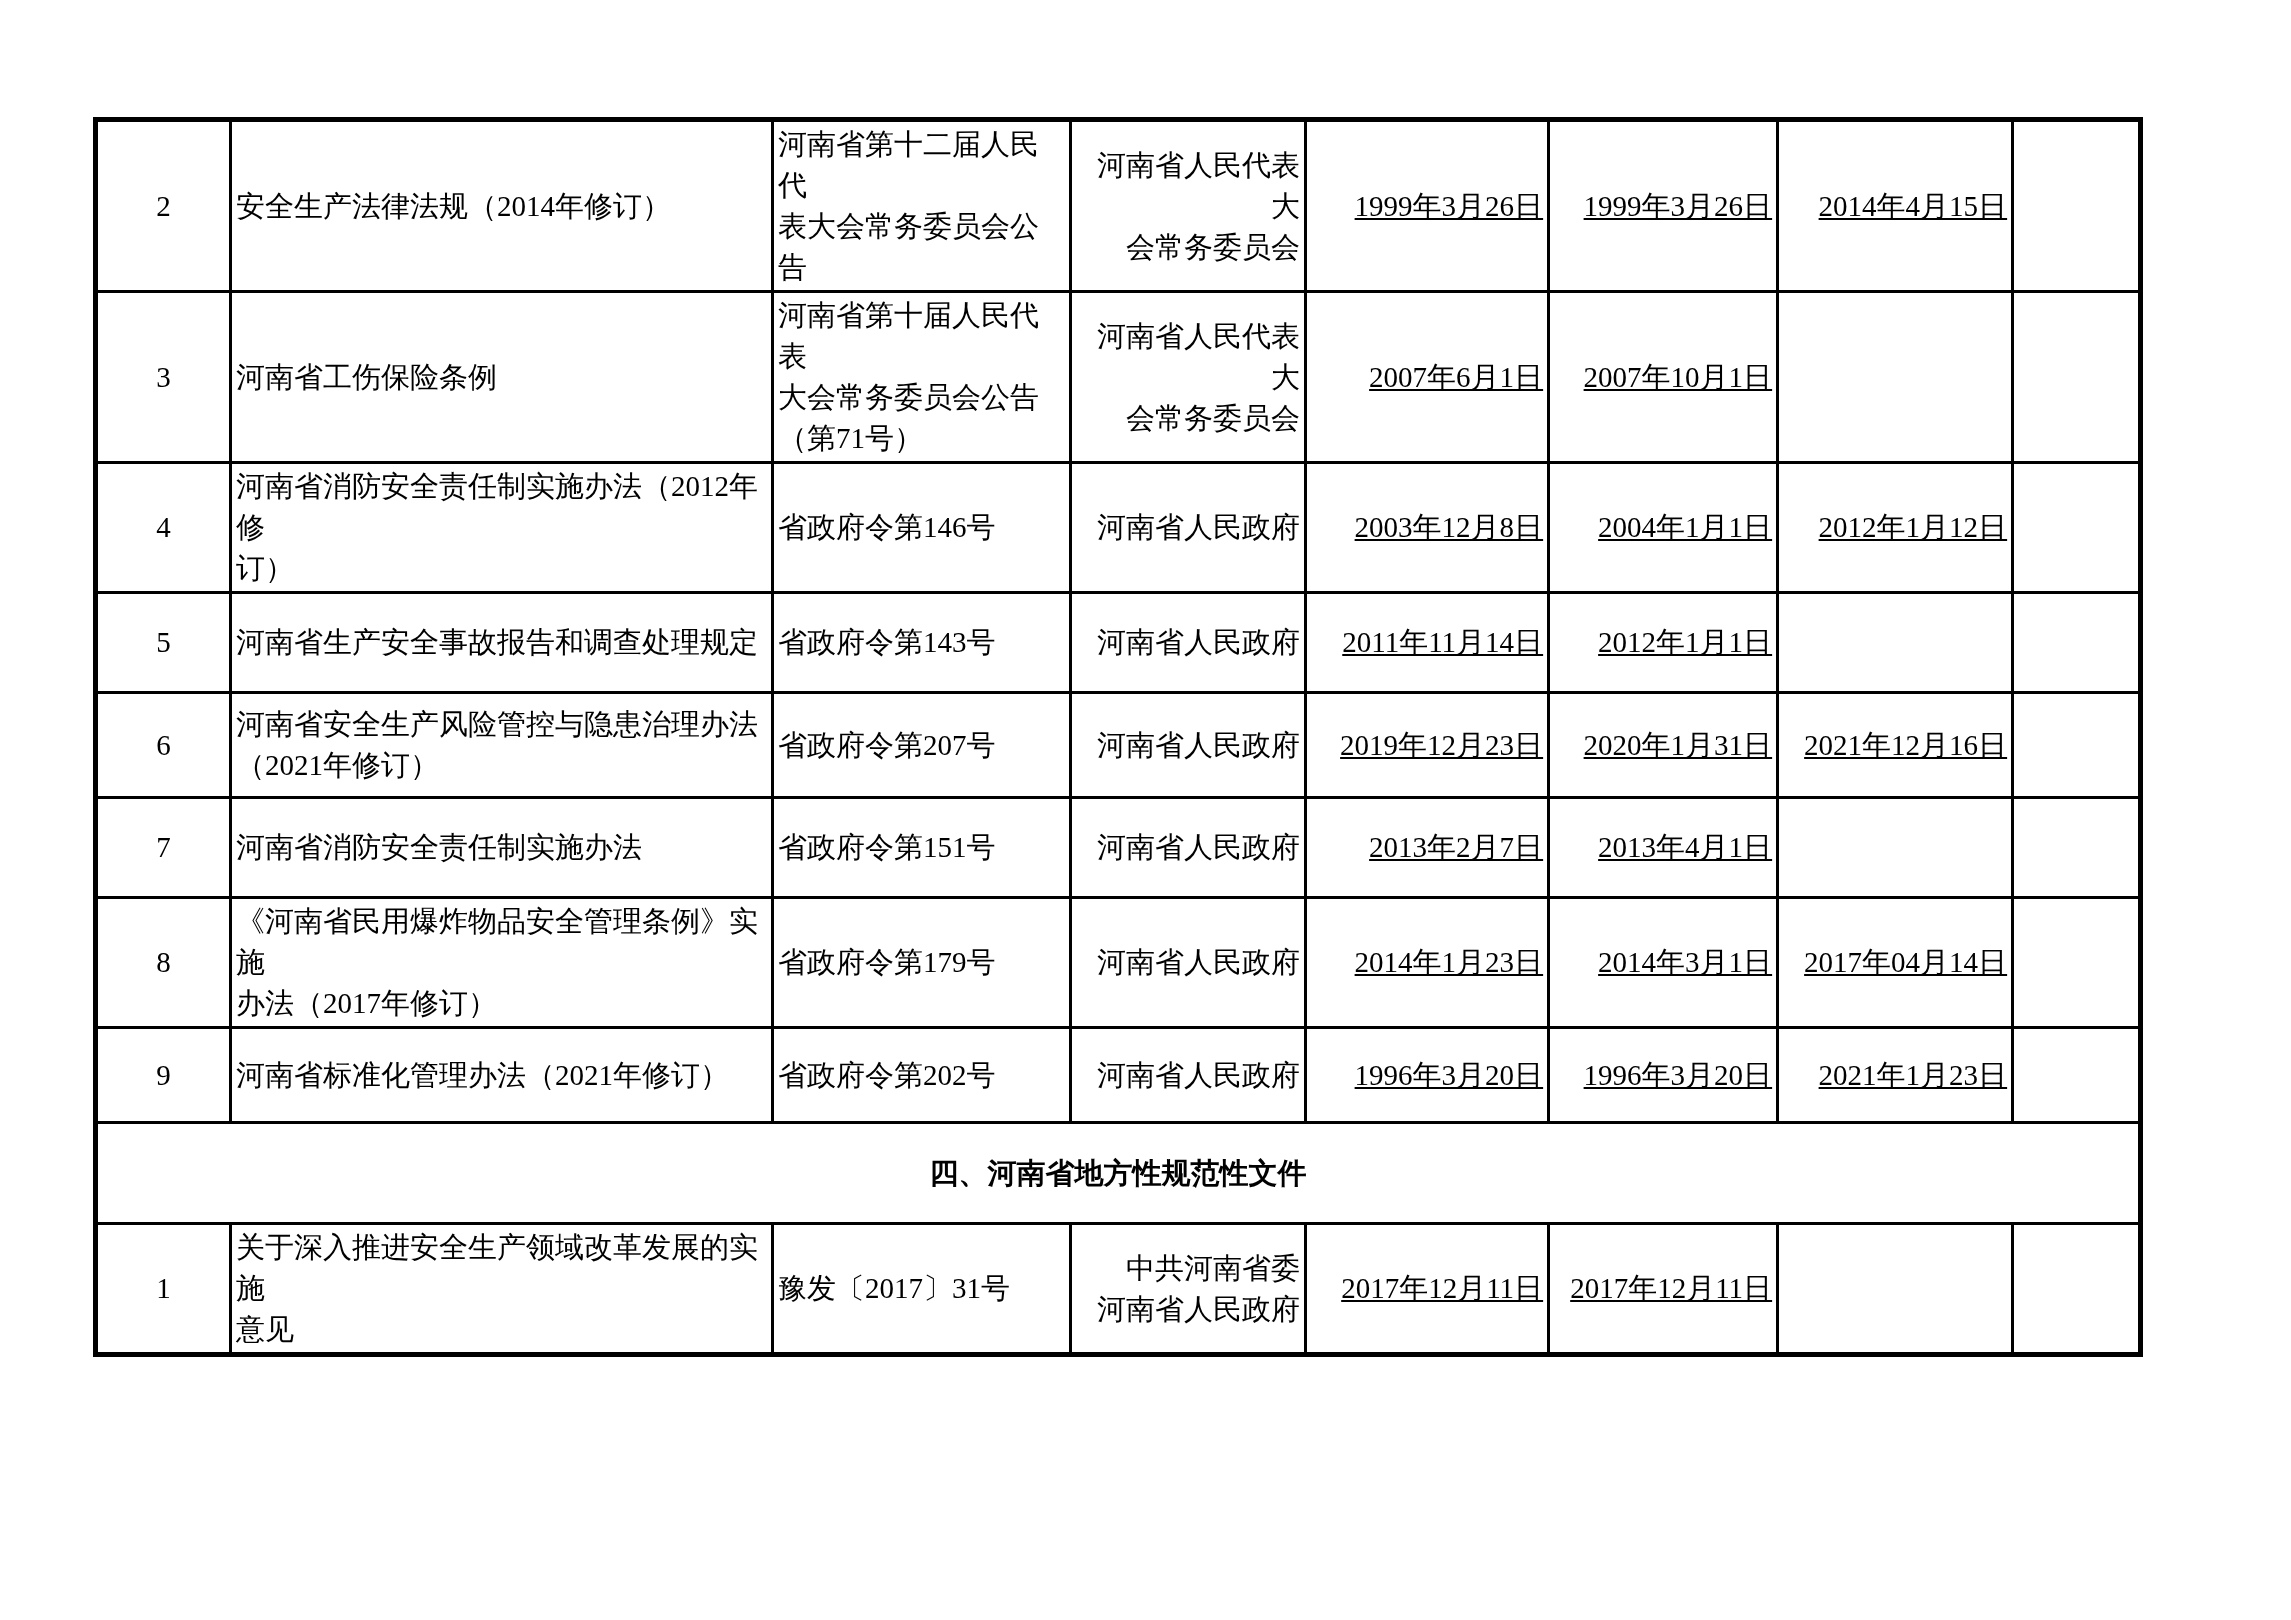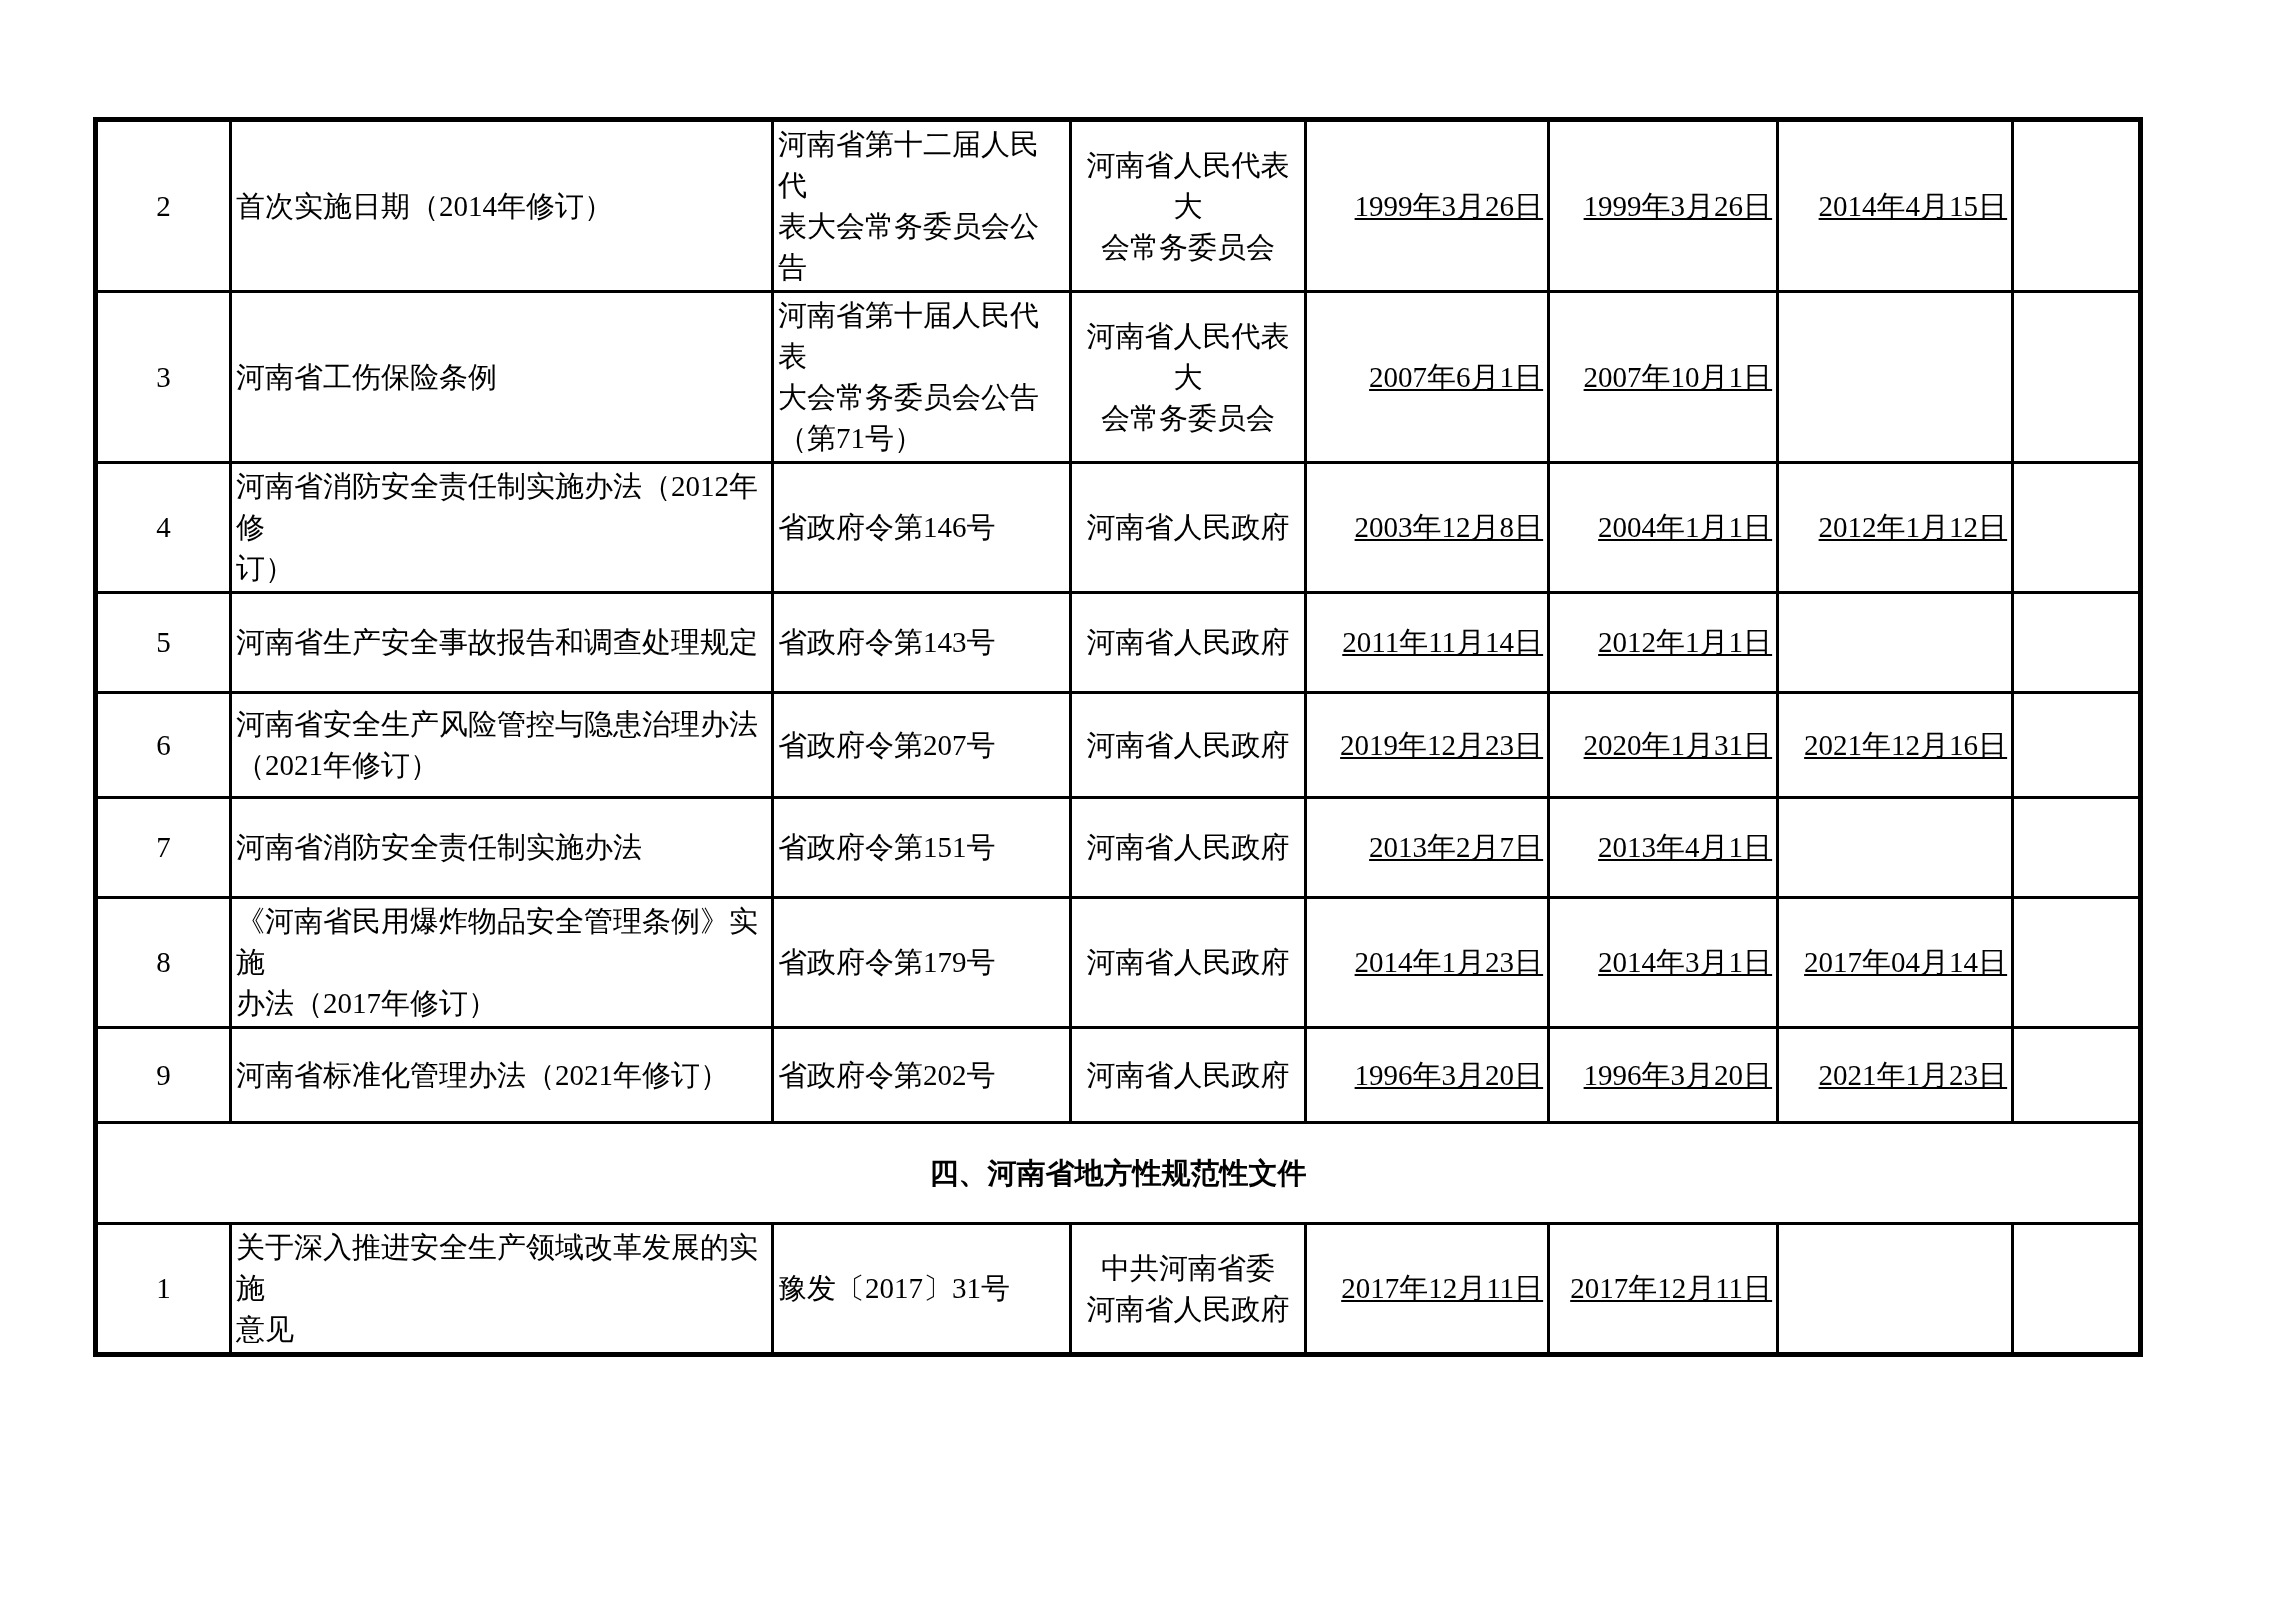--- a/index.html
+++ b/index.html
@@ -47,21 +47,21 @@
     font-size: 29px;
   }
   td.section-cell {
     text-align: center;
     font-weight: bold;
     font-size: 37px;
   }
   td.c-no     { text-align: center; }
   td.c-name   { text-align: left; padding-left: 9.8px; padding-right: 9.8px; }
   td.c-code   { }
-  td.c-issuer { text-align: center; }
+  td.c-issuer { text-align: right; }
   td.c-date   { text-align: right; text-decoration: underline; }
   td.c-remark { text-align: center; }
 </style>
 </head>
 <body>
 
 <div class="page">
   <table class="doc-table">
     <colgroup>
       <col style="width:135px">
@@ -72,21 +72,21 @@
       <col style="width:229px">
       <col style="width:235px">
       <col style="width:128px">
     </colgroup>
 
     <tbody>
 
 
     <tr style="height:123px">
       <td class="c-no">2</td>
-      <td class="c-name">首次实施日期（2014年修订）</td>
+      <td class="c-name">安全生产法律法规（2014年修订）</td>
       <td class="c-code">河南省第十二届人民代
 表大会常务委员会公告</td>
       <td class="c-issuer">河南省人民代表大
 会常务委员会</td>
       <td class="c-date">1999年3月26日</td>
       <td class="c-date">1999年3月26日</td>
       <td class="c-date">2014年4月15日</td>
       <td class="c-remark"></td>
     </tr>
 

